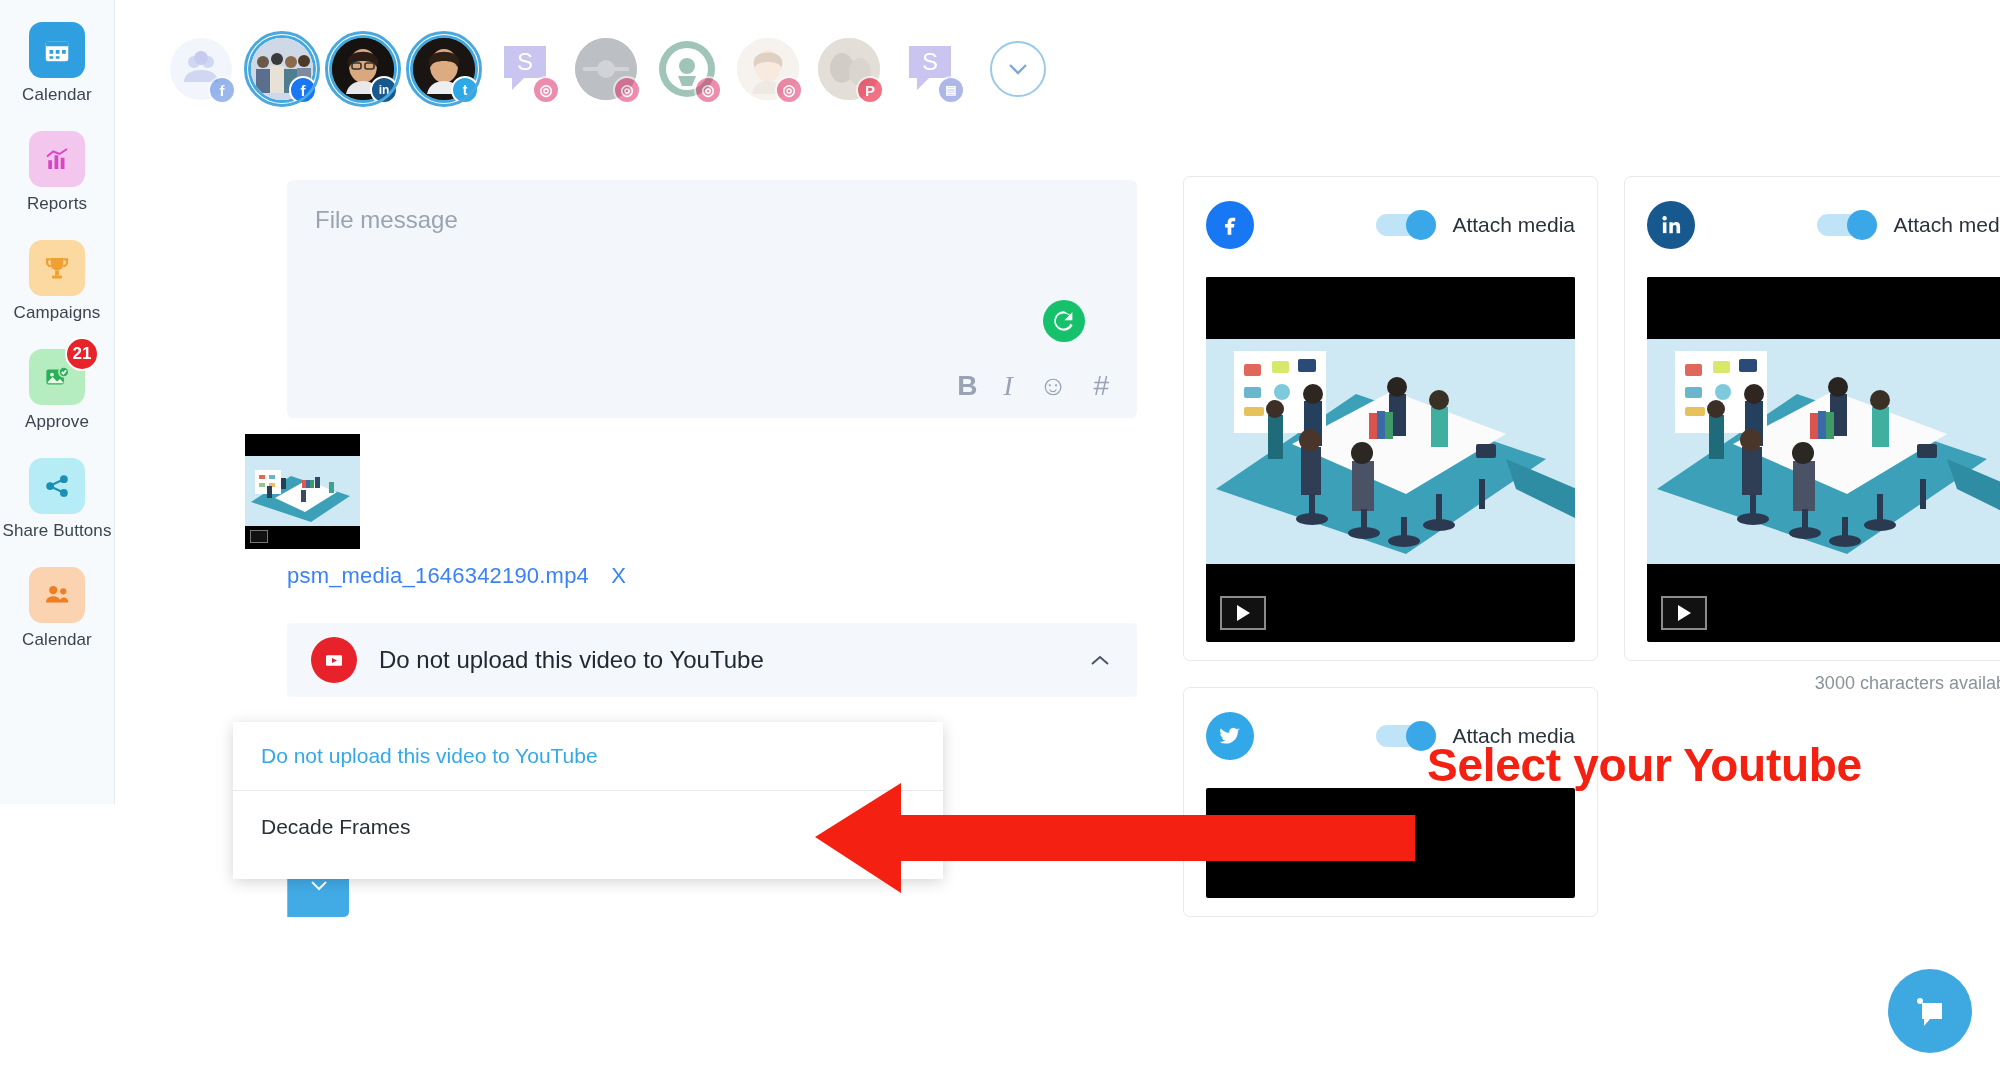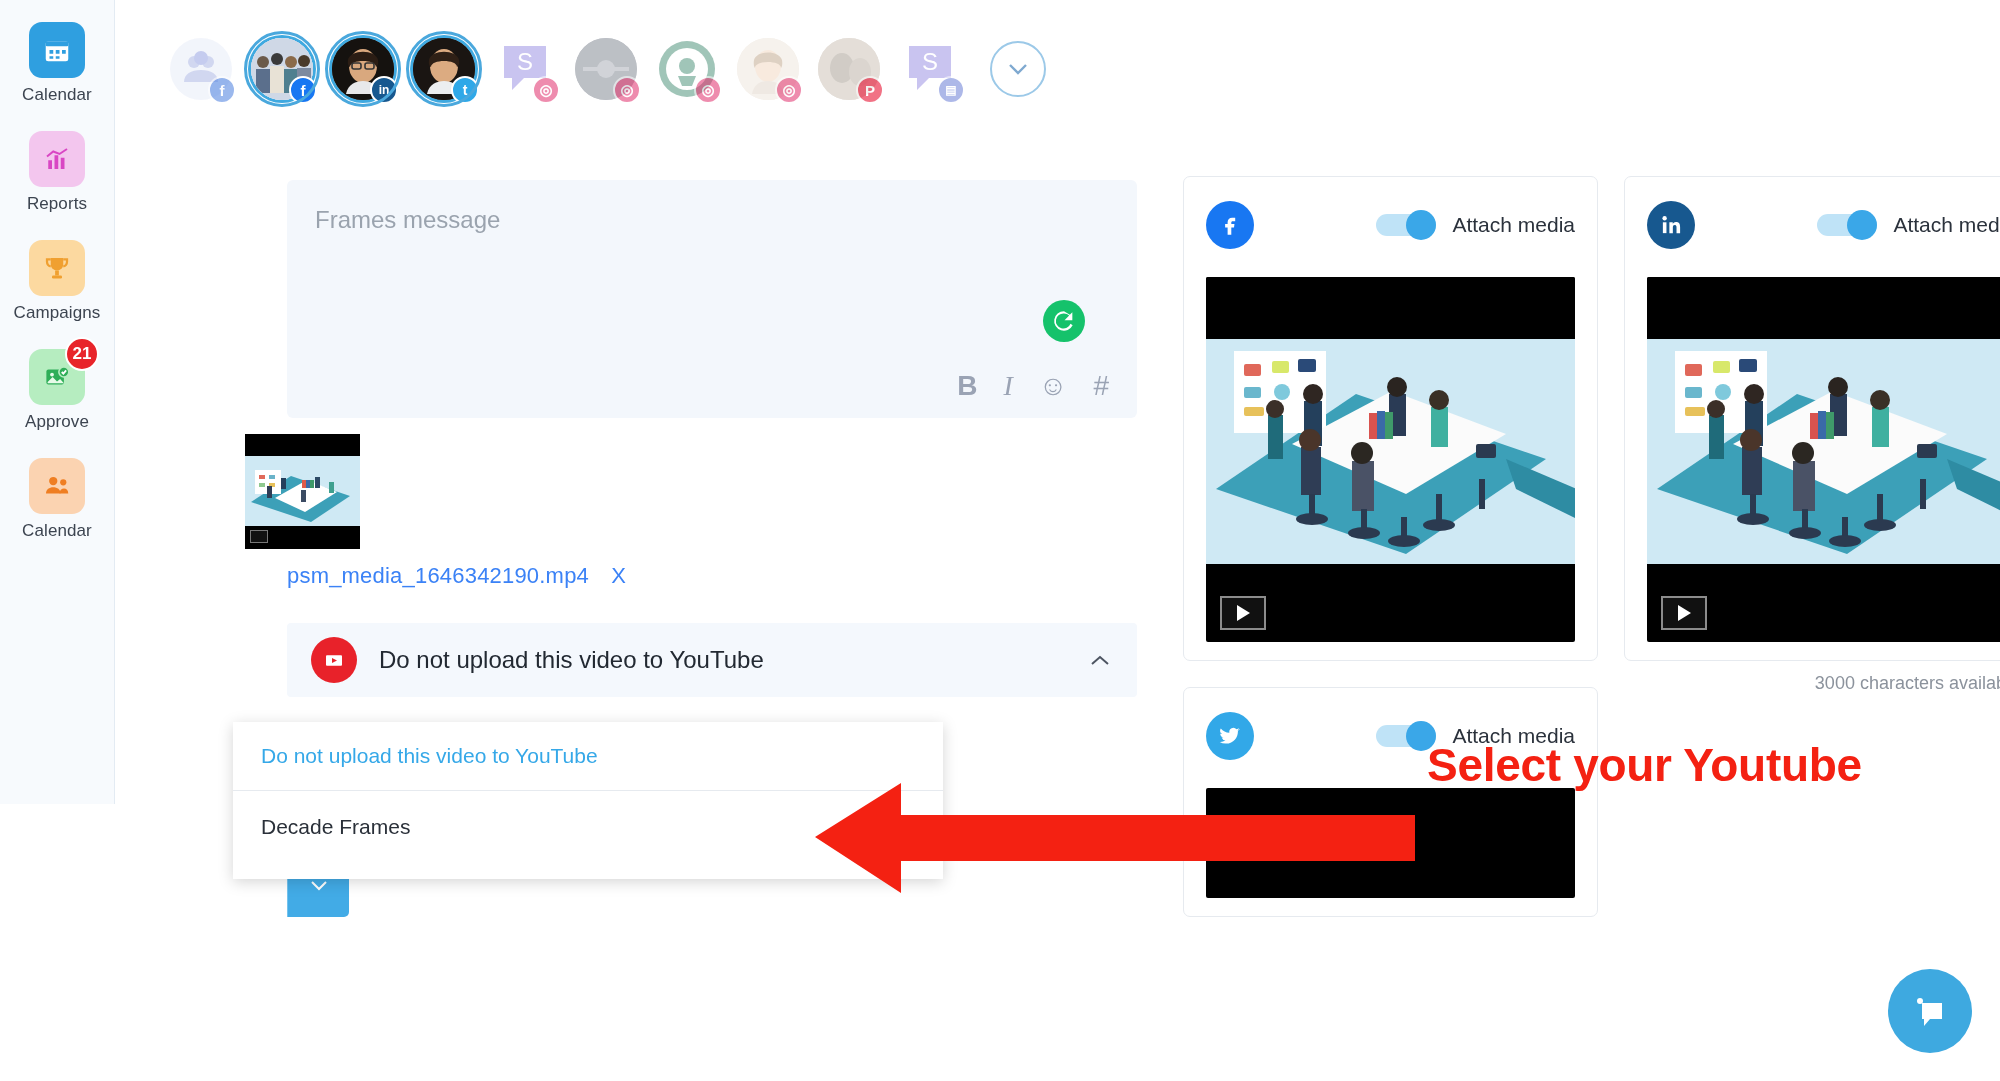--- a/index.html
+++ b/index.html
@@ -287,20 +287,32 @@
           <circle cx="8" cy="10" r="1.5" fill="#e8fbe9"></circle>
           <path d="M4.5 16l4-4 3.5 3.5 2.5-2 3 3.5H4.5z" fill="#e8fbe9"></path>
           <circle cx="17.5" cy="8" r="4" fill="#2fae58" stroke="#b6edc0" stroke-width="1.3"></circle>
           <polyline points="15.8,8 17.1,9.3 19.3,6.7" stroke="#fff" stroke-width="1.5" fill="none"></polyline>
         </svg>
         <span class="badge">21</span>
       </div>
       <div class="nav-label">Approve</div>
     </div>
 
+    <div class="nav-item">
+      <div class="nav-tile" style="background:#b6ecf6">
+        <svg width="30" height="30" viewBox="0 0 24 24" stroke="#1d8fb5" fill="#1d8fb5">
+          <circle cx="17.5" cy="6.5" r="2.6"></circle>
+            <circle cx="17.5" cy="17.5" r="2.6"></circle>
+            <circle cx="6.5" cy="12" r="2.6"></circle>
+          <line x1="8.6" y1="10.8" x2="15.4" y2="7.6" stroke-width="1.7"></line>
+          <line x1="8.6" y1="13.2" x2="15.4" y2="16.4" stroke-width="1.7"></line>
+        </svg>
+      </div>
+      <div class="nav-label">Share Buttons</div>
+    </div>
 
     <div class="nav-item">
       <div class="nav-tile" style="background:#fbd3b1">
         <svg width="30" height="30" viewBox="0 0 24 24" fill="#ef7e22">
           <circle cx="9" cy="8" r="3.3"></circle>
           <path d="M3.2 18c0-3.3 2.6-5 5.8-5s5.8 1.7 5.8 5z"></path>
           <circle cx="17" cy="9" r="2.5"></circle>
           <path d="M14 18c0-2.6 1.7-4 3.6-4S21 15.4 21 18z"></path>
         </svg>
       </div>
@@ -436,21 +448,21 @@
       <div class="more-btn">
         <svg width="22" height="14" viewBox="0 0 22 14">
           <polyline points="3,3 11,11 19,3" stroke="#7fa9d0" stroke-width="2.4" fill="none"></polyline>
         </svg>
       </div>
     </div>
 
     <div class="composer-col">
 
       <div class="editor">
-        <div class="editor-placeholder">Frames message</div>
+        <div class="editor-placeholder">File message</div>
         <div class="grammarly">
           <svg width="26" height="26" viewBox="0 0 24 24">
             <path d="M12 3a9 9 0 1 0 8 13l-2-1.4A7 7 0 1 1 12 5c1.9 0 3.6.8 4.8 2l-4.3 4.3h7.2V3.9l-2.3 2.3" fill="#fff"></path>
           </svg>
         </div>
         <div class="fmt-bar">
           <span class="fmt-b">B</span>
           <span class="fmt-i">I</span>
           <span>☺</span>
           <span>#</span>

